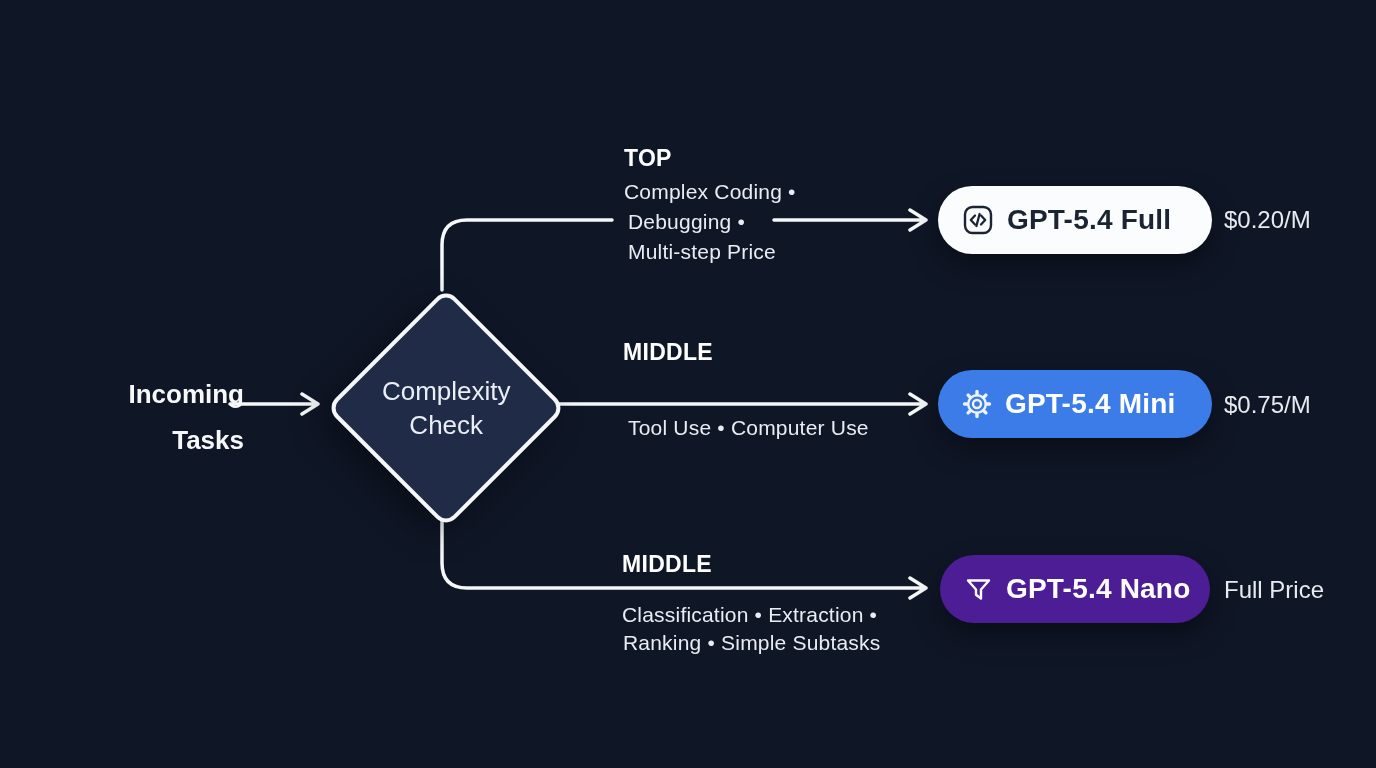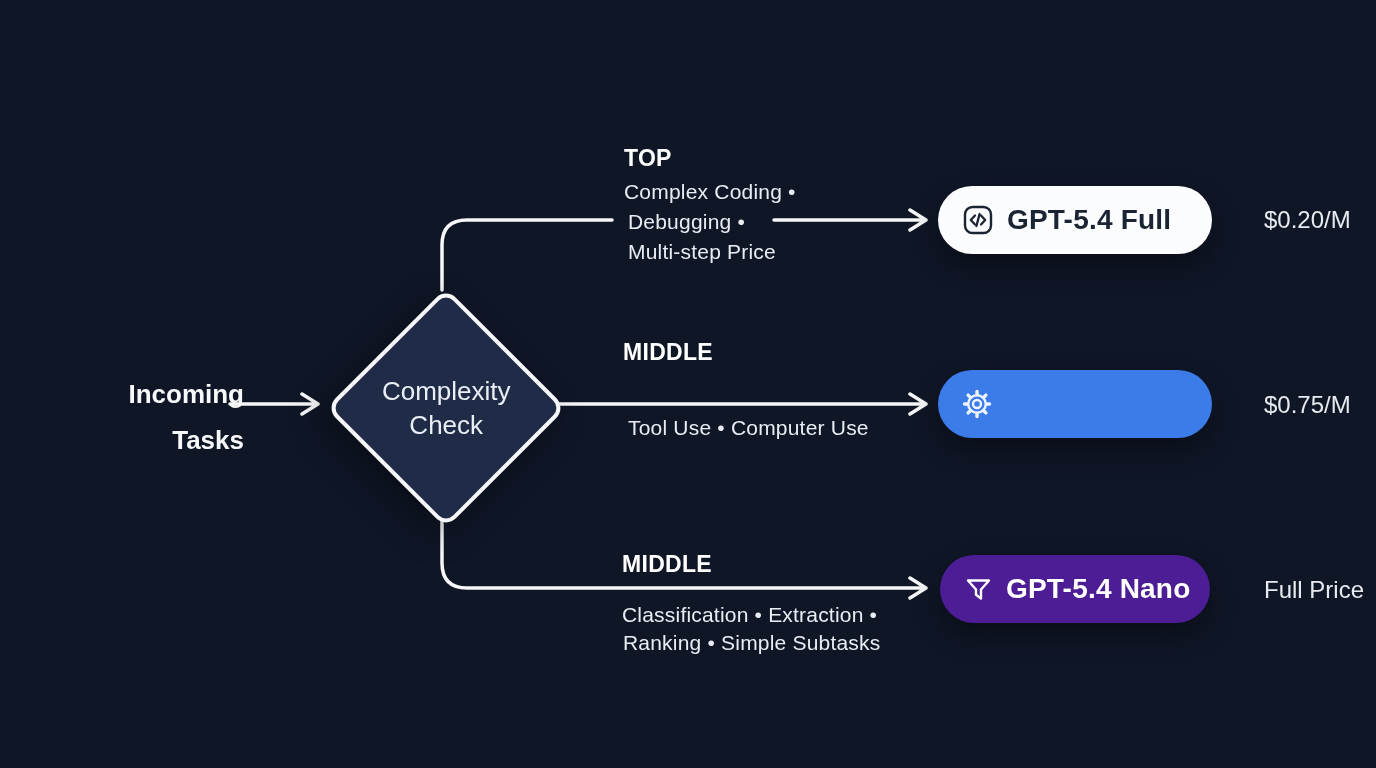--- a/index.html
+++ b/index.html
@@ -34,21 +34,21 @@
 
   .pill {
     position:absolute; height:68px; border-radius:40px;
     display:flex; align-items:center; padding:0 24px; gap:13px;
     box-sizing:border-box;
     box-shadow:0 12px 28px rgba(0,0,0,0.38);
   }
   .pill-label { font-size:28px; font-weight:600; letter-spacing:0.2px; white-space:nowrap; }
   .pill-icon { display:flex; align-items:center; justify-content:center; }
 
-  .price { position:absolute; color:#e7eaef; font-size:24px; font-weight:400; white-space:nowrap;margin-left:40px; }
+  .price { position:absolute; color:#e7eaef; font-size:24px; font-weight:400; white-space:nowrap; }
 </style>
 </head>
 <body>
 
 <div class="stage">
 
   <svg class="wires" width="1376" height="768" viewBox="0 0 1376 768">
 
     <path class="wire" d="M230 404 L316 404 M302 394 L318 404 L302 414"></path>
 
@@ -102,20 +102,21 @@
           <path d="M21.7 8.3 L23.9 6.1"></path>
           <path d="M15 5.5 L15 2.5"></path>
           <path d="M8.3 8.3 L6.1 6.1"></path>
           <path d="M5.5 15 L2.5 15"></path>
           <path d="M8.3 21.7 L6.1 23.9"></path>
           <path d="M15 24.5 L15 27.5"></path>
           <path d="M21.7 21.7 L23.9 23.9"></path>
         </g>
       </svg>
     </span>
+    <span class="pill-label" style="color: rgb(255, 255, 255);">GPT-5.4 Mini</span>
   </div>
   <div class="price" style="left:1224px; top:391px;">$0.75/M</div>
 
   <div class="pill" style="left: 940px; top: 555px; width: 270px; background: #4c1d95;">
     <span class="pill-icon">
       <svg width="29" height="29" viewBox="0 0 29 29" fill="none">
         <path d="M4 5.5 L25 5.5 L17 14.5 L17 23.5 L12 19.8 L12 14.5 Z" stroke="#ffffff" stroke-width="2.4" stroke-linecap="round" stroke-linejoin="round"></path>
       </svg>
     </span>
     <span class="pill-label" style="color: rgb(255, 255, 255);">GPT-5.4 Nano</span>

